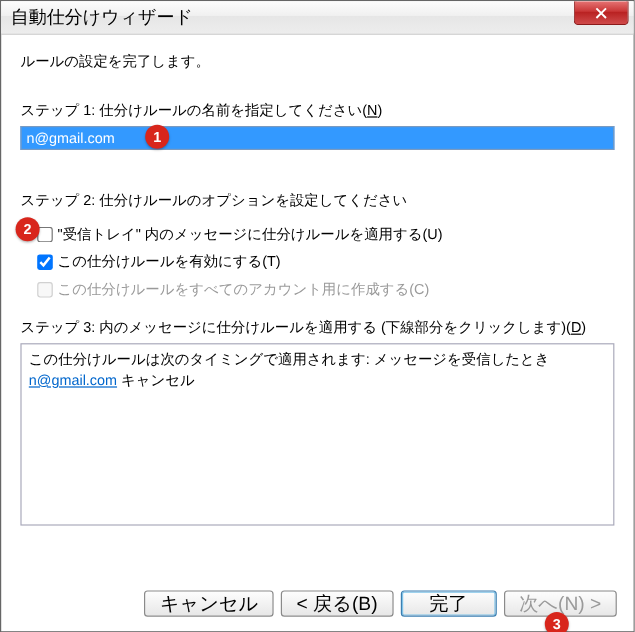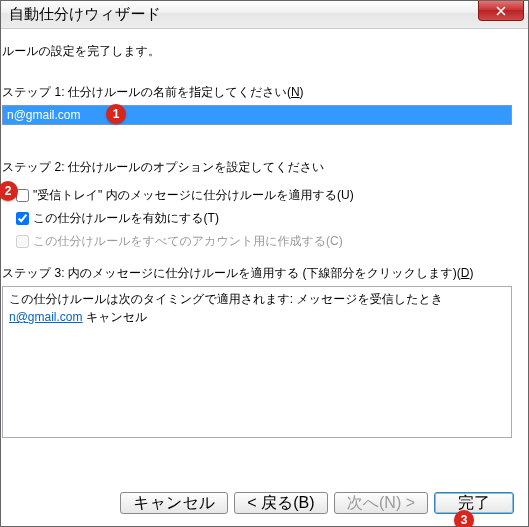--- a/index.html
+++ b/index.html
@@ -1,21 +1,21 @@
 <!DOCTYPE html>
 <html><head>
 <meta charset="utf-8">
 <style>
 * { box-sizing: border-box; margin: 0; padding: 0; }
 body { font-family: "MS UI Gothic", "Meiryo", sans-serif; font-size: 12px; background: #fff; width: 529px; height: 527px; overflow: hidden; }
 .window { border: 1px solid #666; width: 529px; height: 527px; display: flex; flex-direction: column; }
 .titlebar { height: 28px; background: linear-gradient(to bottom, #fdfdfd 0%, #f0f0f0 45%, #e6e6e6 46%, #ededed 100%); display: flex; align-items: center; padding: 0 0 0 8px; position: relative; border-bottom: 1px solid #ccc; }
 .titlebar-text { font-size: 15px; color: #000; }
 .close-btn { position: absolute; right: 4px; top: 0px; width: 46px; height: 20px; background: linear-gradient(to bottom, #e57373 0%, #c93636 45%, #b82020 46%, #cf4a4a 100%); border: 1px solid #8a1a1a; border-top: none; border-radius: 0 0 4px 4px; display: flex; align-items: center; justify-content: center; color: #fff; font-weight: bold; font-size: 12px; cursor: pointer; }
-.content { flex: 1; padding: 14px 16px 10px 1px; display: flex; flex-direction: column; }
+.content { flex: 1; padding: 14px 16px 10px 16px; display: flex; flex-direction: column; }
 .intro { margin-bottom: 24px; }
 .step-label { margin-bottom: 4px; }
 .step-label .u { text-decoration: underline; }
 .name-input { width: 100%; height: 20px; border: 1px solid #7a9ac0; background: #3399ff; color: #fff; padding: 2px 4px; font-size: 12px; }
 .step1-row { position: relative; margin-bottom: 34px; }
 .badge { position: absolute; width: 20px; height: 20px; background: #d8261c; border-radius: 50%; color: #fff; font-weight: bold; display: flex; align-items: center; justify-content: center; font-size: 12px; box-shadow: 0 1px 2px rgba(0,0,0,0.3); }
 .badge1 { left: 104px; top: -1px; }
 .badge2 { left: -4px; top: -3px; }
 .badge3 { right: 54px; bottom: -4px; }
 .options { margin-top: 4px; position: relative; }
@@ -82,17 +82,17 @@
         <div>
           <span class="link">n@gmail.com</span><span> キャンセル</span>
         </div>
       </div>
     </div>
   </div>
 
   <div class="btnbar">
     <button class="btn">キャンセル</button>
     <button class="btn">&lt; 戻る(B)</button>
+    <button class="btn primary">完了</button>
     <button class="btn" disabled="">次へ(N) &gt;</button>
-    <button class="btn primary">完了</button>
     <div class="badge badge3">3</div>
   </div>
 </div>
 
 </body></html>

